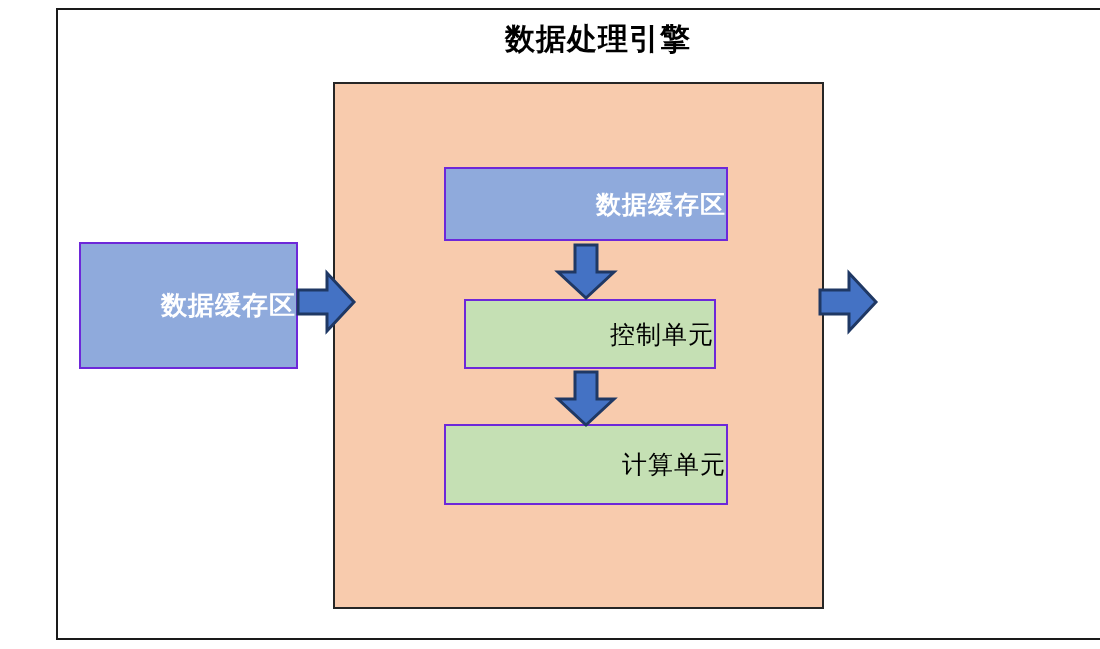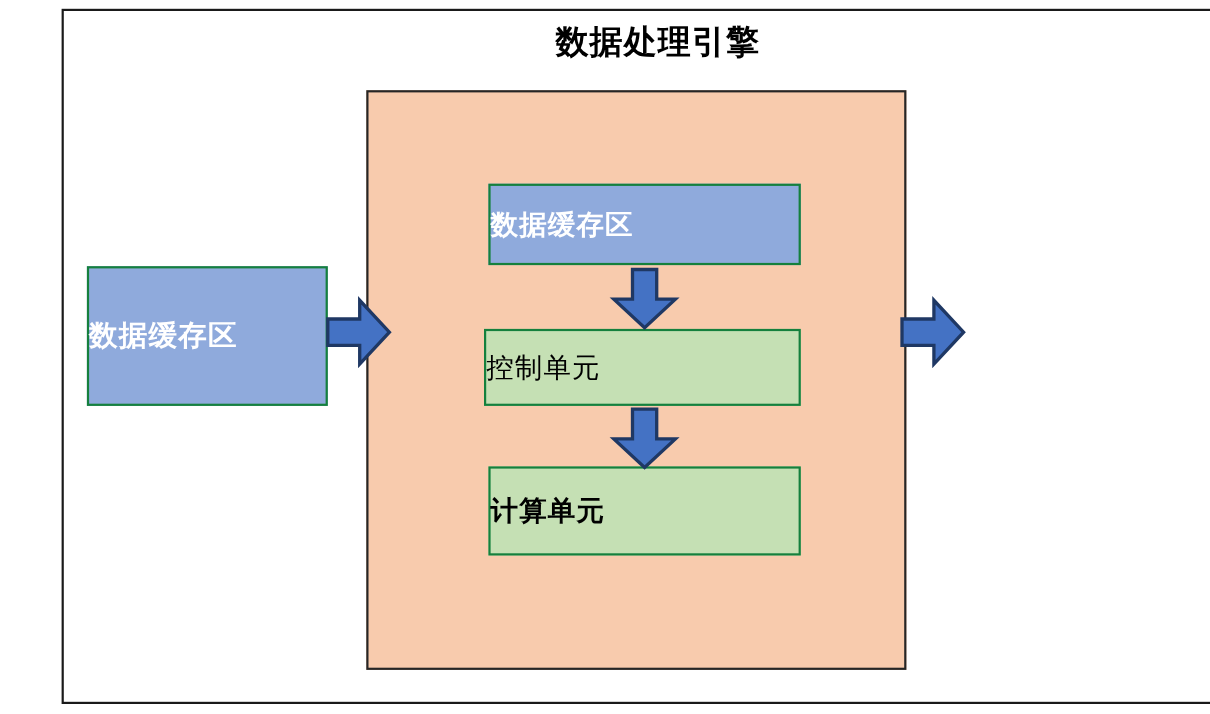--- a/index.html
+++ b/index.html
@@ -50,24 +50,24 @@
     width: 491px;
     height: 527px;
     background: #f8cbad;
     border: 2px solid #262626;
     box-sizing: border-box;
   }
   
   .box {
     position: absolute;
     box-sizing: border-box;
-    border: 2px solid #15803d;
+    border: 2px solid #6d28d9;
     display: flex;
     align-items: center;
-    justify-content: flex-start;
+    justify-content: flex-end;
     text-align: center;
   }
   .box-blue {
     background: #8faadc;
     color: #ffffff;
     font-weight: bold;
   }
   .box-green {
     background: #c5e0b4;
     color: #000000;
@@ -91,36 +91,35 @@
   }
   #box-cache {
     left: 396px;
     top: 167px;
     width: 284px;
     height: 74px;
     font-size: 25px;
     letter-spacing: 1px;
   }
   #box-control {
-    left: 392px;
+    left: 416px;
     top: 299px;
-    width: 288px;
+    width: 252px;
     height: 70px;
     font-size: 25px;
     letter-spacing: 1px;
     font-family: Liberation Serif, serif;
   }
   #box-compute {
     left: 396px;
     top: 424px;
     width: 284px;
     height: 81px;
     font-size: 25px;
     letter-spacing: 1px;
-    font-weight: bold;
   }
   
   .arrow {
     position: absolute;
   }
   .arrow svg {
     display: block;
     overflow: visible;
   }
   #arrow-input-to-engine {

